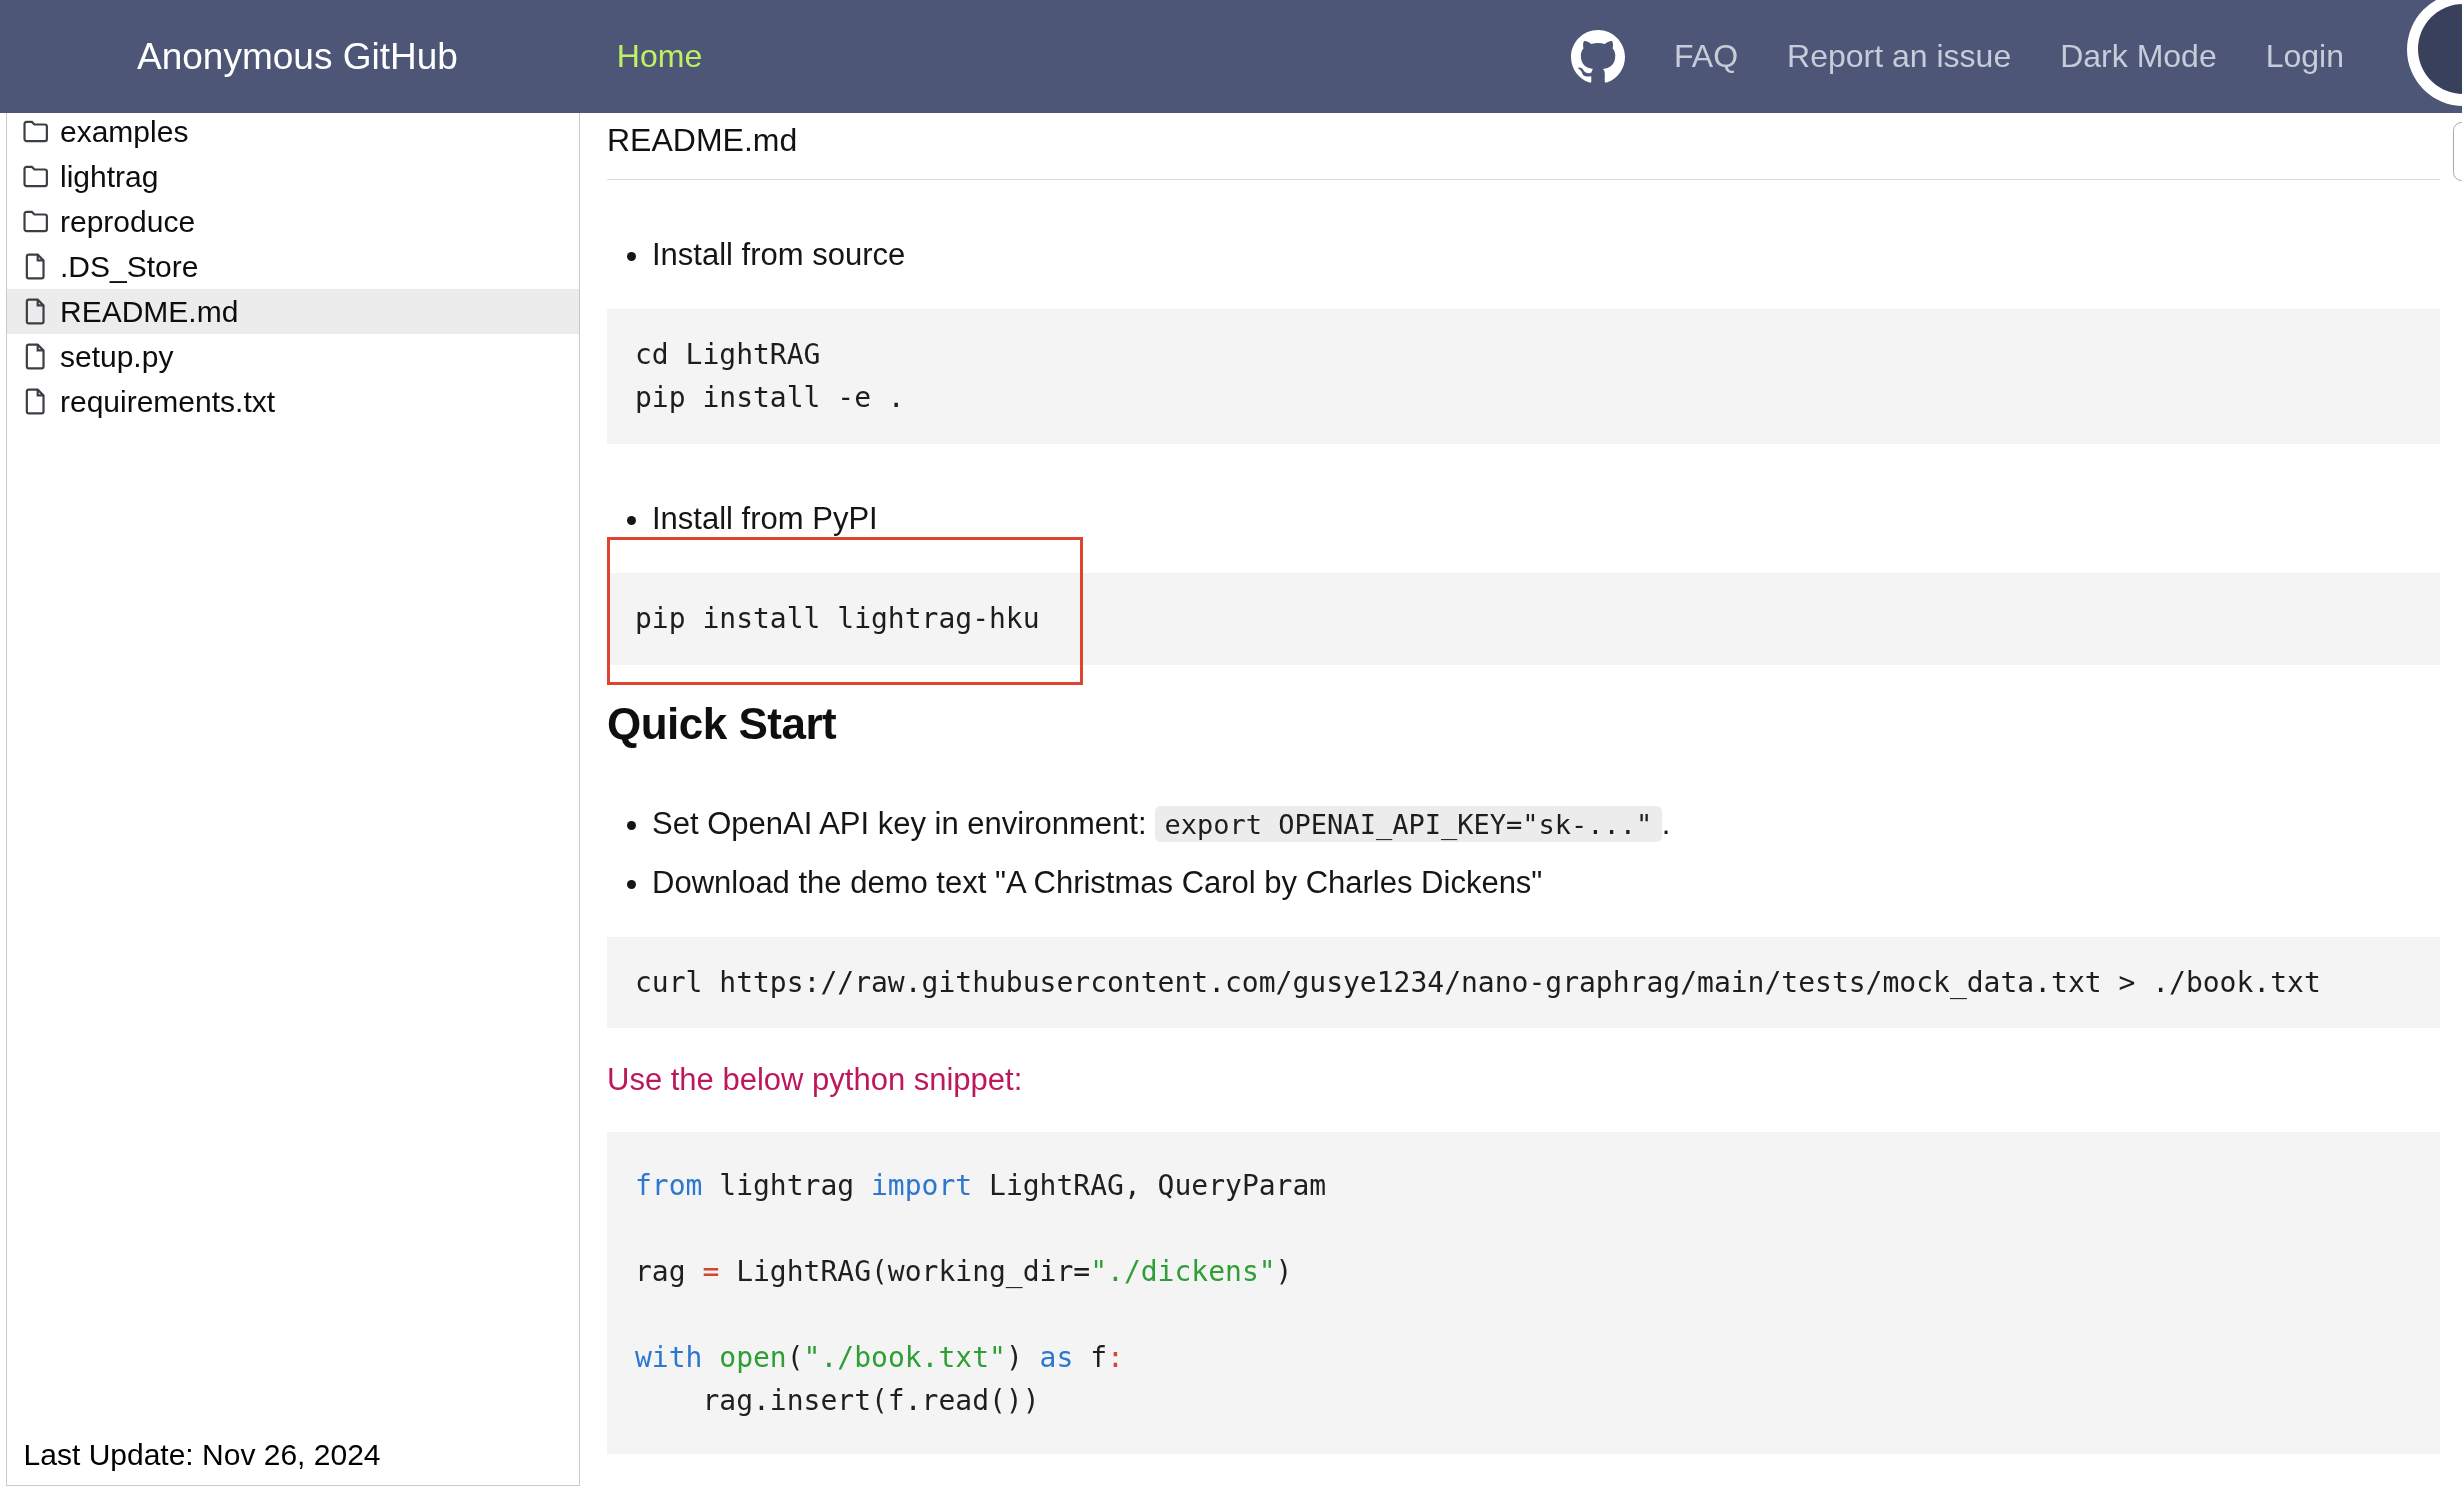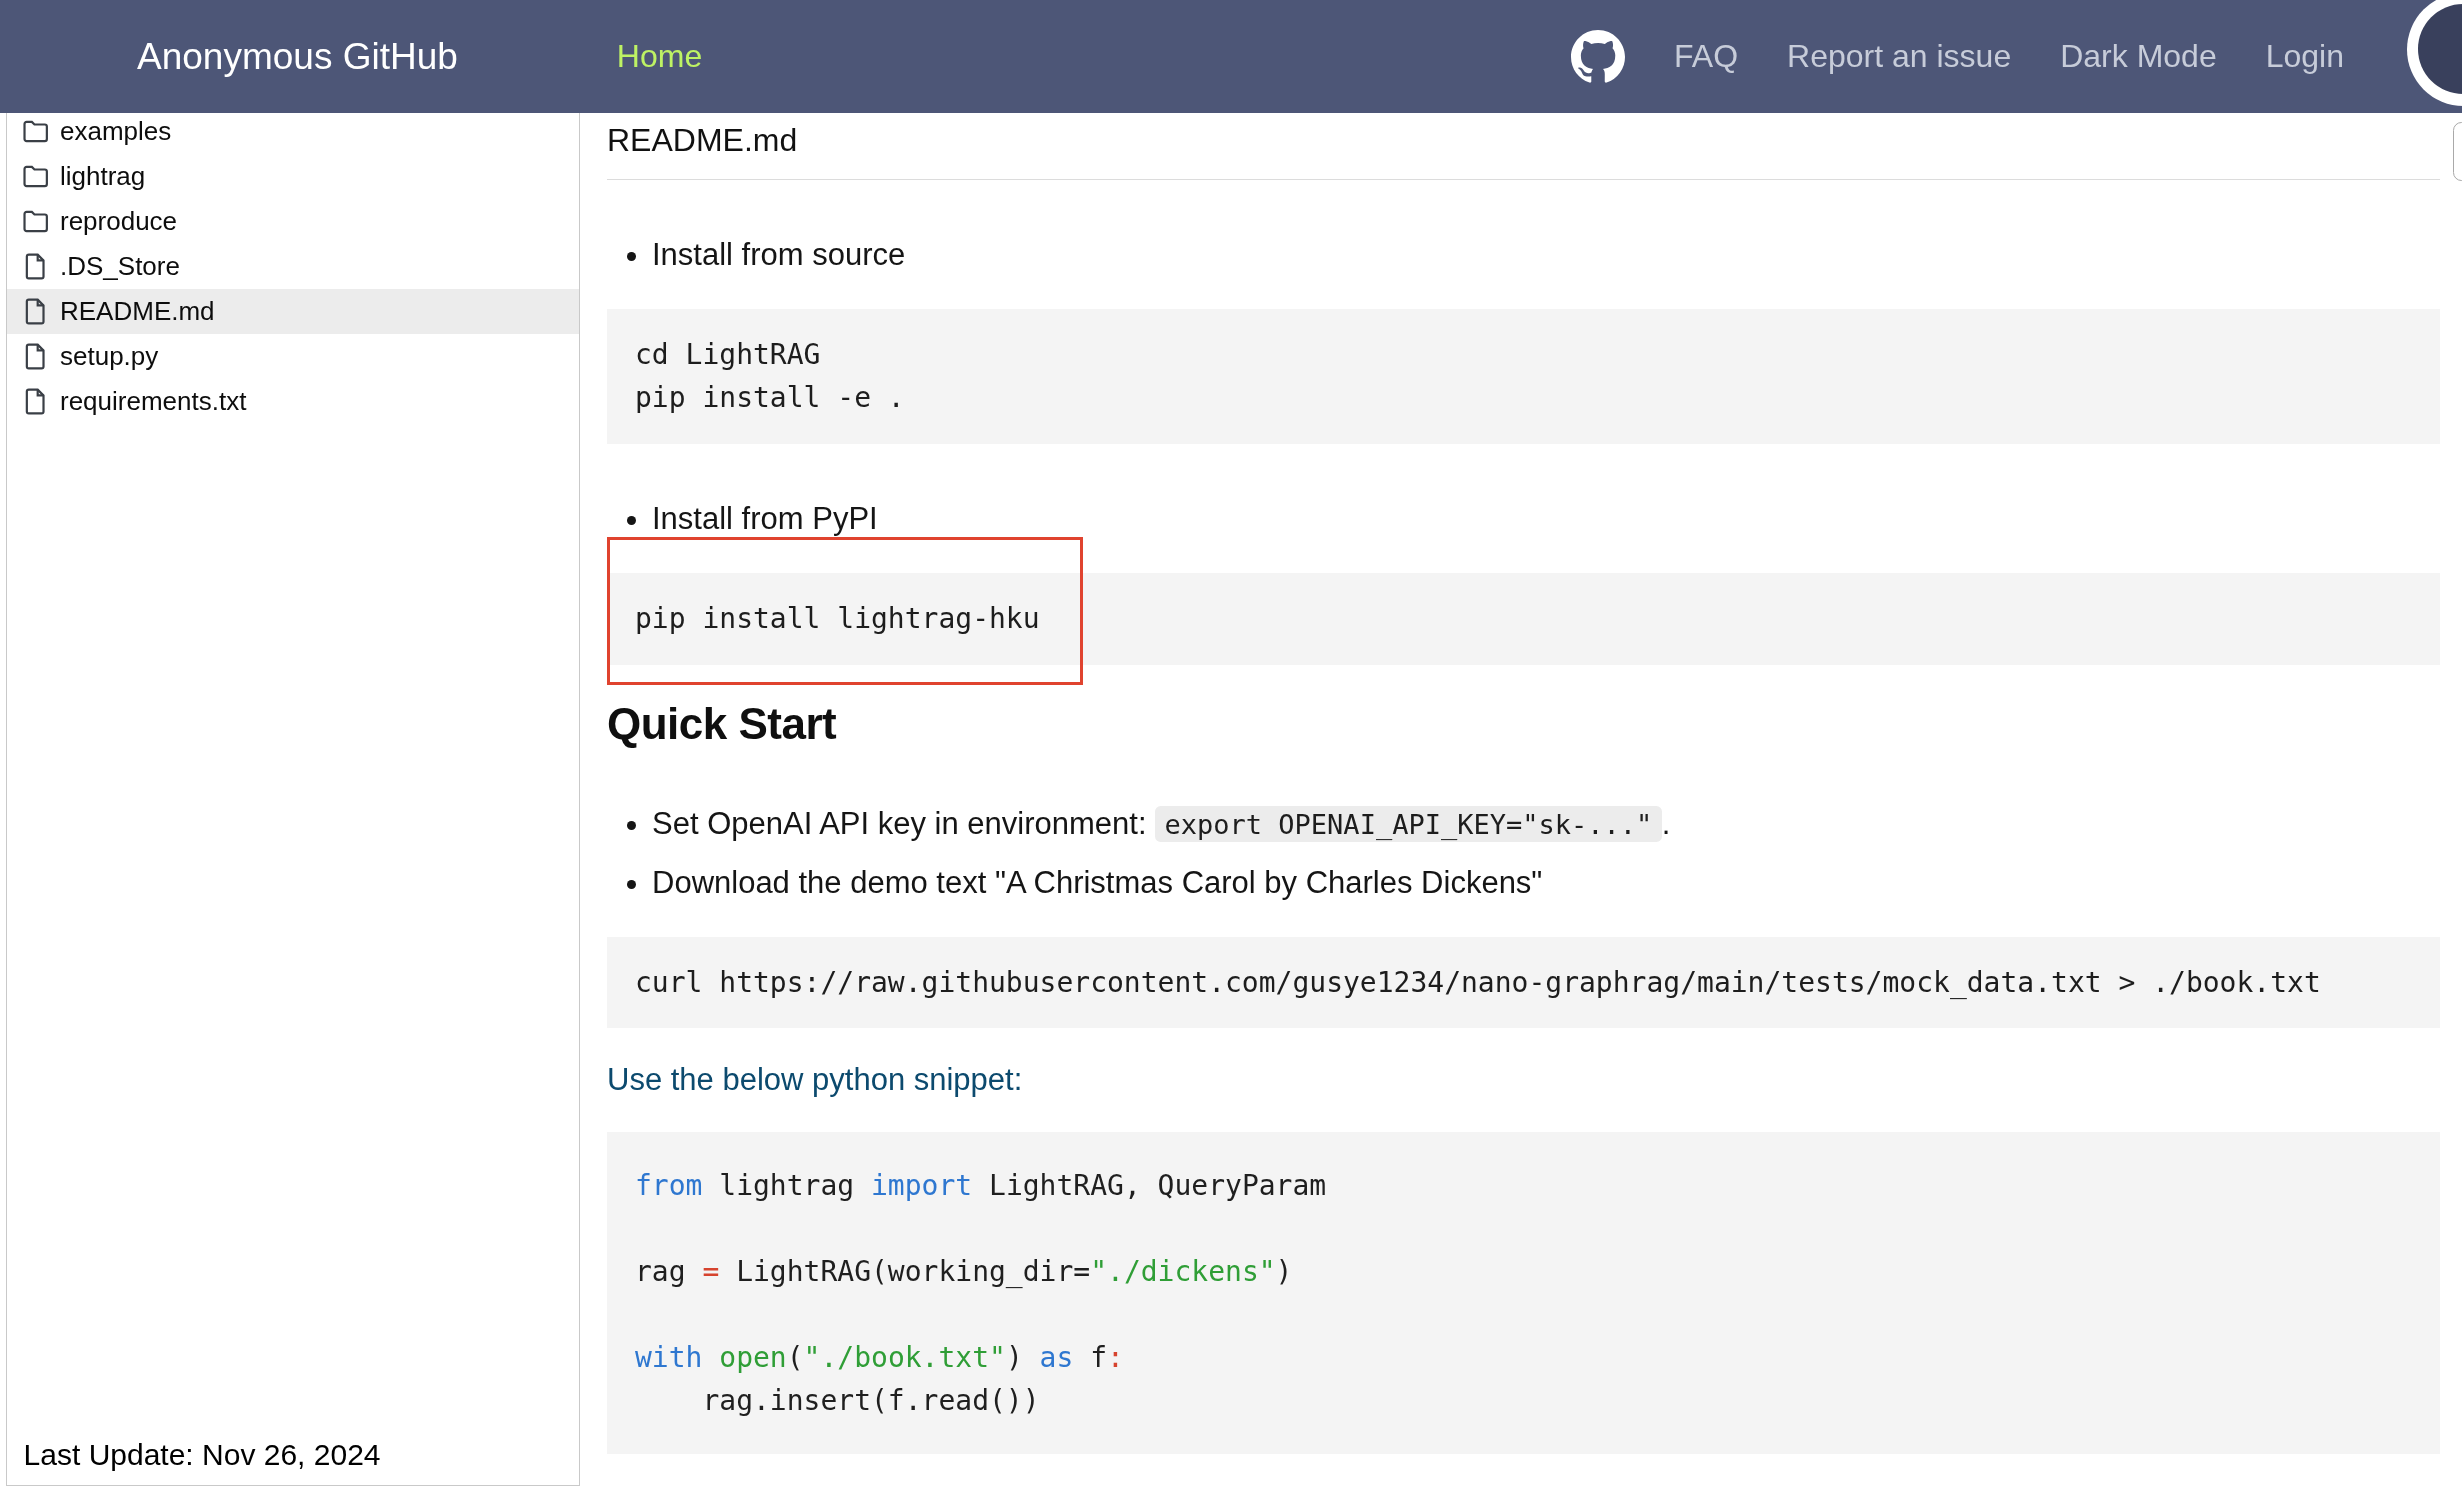--- a/index.html
+++ b/index.html
@@ -27,21 +27,21 @@
   }
 
   
   .sidebar {
     position: absolute; left: 5.6px; top: 99px; width: 574px; bottom: 5.6px;
     background: #fff; border: 1.9px solid #c9c9c9;
   }
   .tree { padding-top: 9.4px; }
   .tree-row {
     display: flex; align-items: center; gap: 9.4px; height: 45px;
-    padding: 0 13px; font-size: 26px; color: #0d0d0d; cursor: pointer; white-space: nowrap;
+    padding: 0 13px; font-size: 30px; color: #0d0d0d; cursor: pointer; white-space: nowrap;
   }
   .tree-row.selected { background: #ececec; }
   .tree-icon { display: inline-flex; }
   .tree-icon svg { width: 31px; height: 31px; display: block; }
   .last-update { position: absolute; left: 17px; bottom: 13px; font-size: 30px; color: #000; }
 
   
   .content {
     position: absolute; left: 581px; top: 99px; right: 0; bottom: 0;
     padding: 0 22.5px 0 26px;
@@ -55,21 +55,21 @@
     border: 1.9px solid #a9a9a9; border-radius: 8.4px;
     padding: 11.3px 22.5px; cursor: pointer; white-space: nowrap; height: 59px;
   }
   .btn-cut { position: absolute; left: 100%; margin-left: 13px; top: 0; width: 206px; height: 59px; }
   hr.divider { border: none; border-top: 1.9px solid #dcdcdc; margin: 20.6px 0 0 0; }
 
   h2.md-h2 { font-size: 44px; font-weight: 700; color: #0f0f0f; margin: 28px 0 7.5px 0; letter-spacing: -0.5px; }
   ul.md-list { margin: 54px 0 28px 0; padding-left: 45px; }
   ul.md-list li { font-size: 31px; line-height: 41px; color: #151515; }
   ul.md-list li + li { margin-top: 17px; }
-  p.md-p { font-size: 31px; color: #0c4a6e; margin: 28px 0; }
+  p.md-p { font-size: 31px; color: #be185d; margin: 28px 0; }
 
   .codeblock {
     background: #f4f4f4; margin: 34px 0; padding: 24.4px 28px;
     font-family: "DejaVu Sans Mono", monospace; font-size: 28px; line-height: 43px;
     color: #1d1d1d; white-space: pre; overflow: hidden;
   }
   code.inline {
     background: #ececec; border-radius: 5.6px; padding: 2.8px 9.4px;
     font-family: "DejaVu Sans Mono", monospace; font-size: 27px; color: #1d1d1d;
   }

